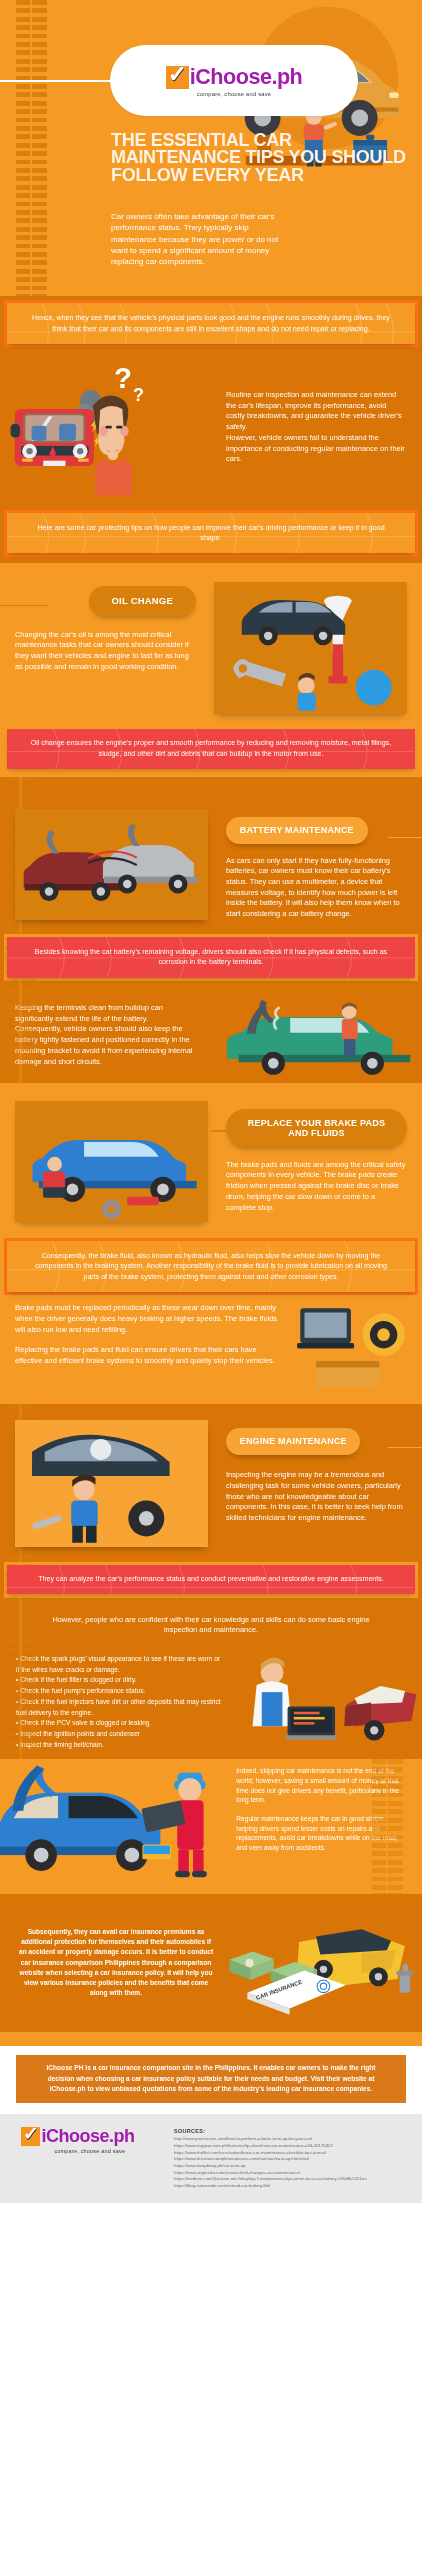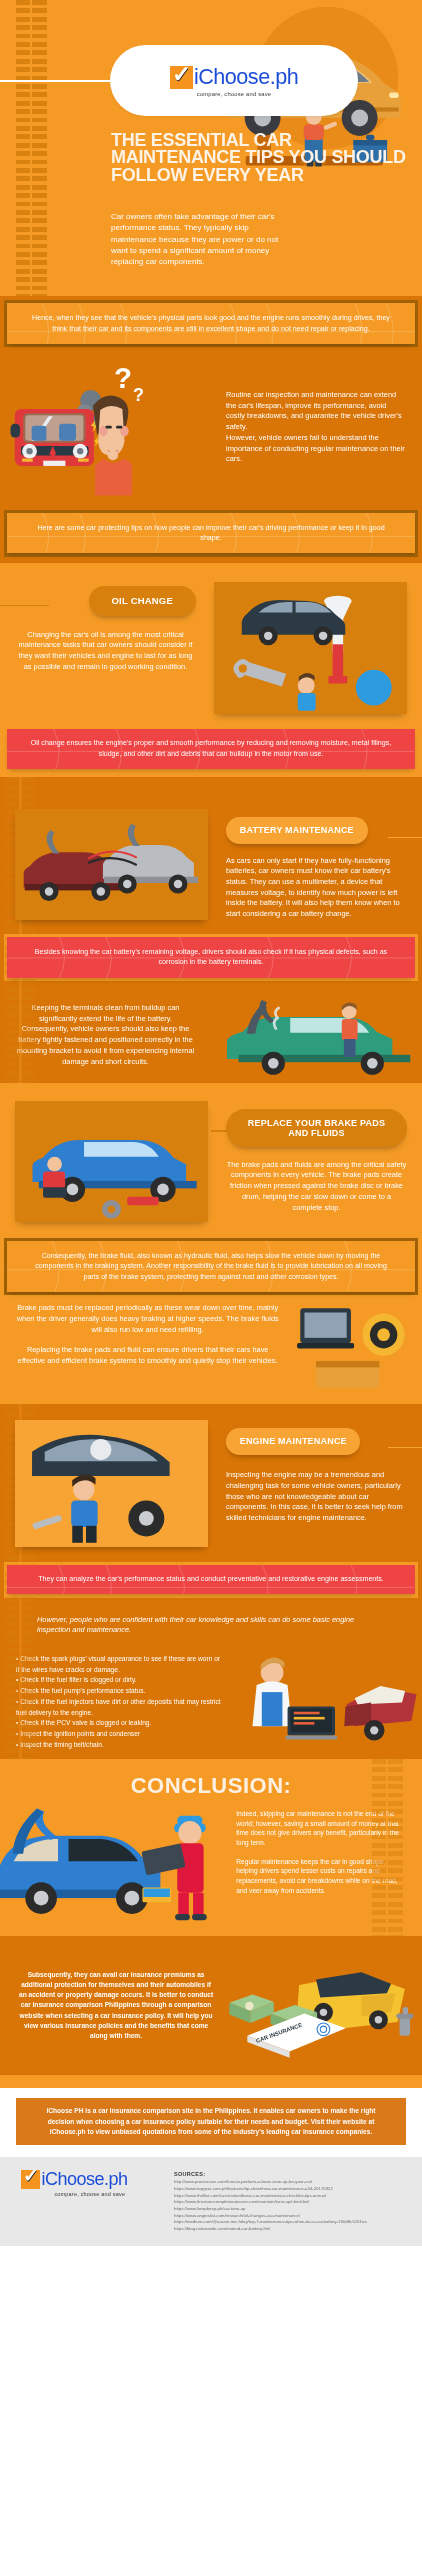--- a/index.html
+++ b/index.html
@@ -44,36 +44,36 @@
   .logo-row{ display:flex; align-items:center; }
   .logo-mark{
     width:23px; height:23px; background:#F4941F; position:relative; margin-right:1.1px;
     display:inline-block;
   }
   .logo-mark:after{
     content:"\2713"; position:absolute; left:2.1px; top:-4.2px;
     font-size:23px; color:#fff; font-weight:bold; line-height:24px;
     text-shadow:0.5px 0.5px 0 #222;
   }
-  .logo-text{ font-size:21.6px; font-weight:normal; color:#1d4ed8; letter-spacing:-0.5px; }
+  .logo-text{ font-size:21.6px; font-weight:bold; color:#a21caf; letter-spacing:-0.5px; }
   .logo-tag{ font-size:5.8px; color:#3a3a3a; letter-spacing:0.2px; margin-top:0.5px; }
 
   .hero-title{
     position:absolute; left:111px; top:132px; width:296px;
     color:#FCF2E6; font-size:18px; line-height:.96; font-weight:bold;
     letter-spacing:-0.3px; text-transform:uppercase;
   }
   .hero-body{
     position:absolute; left:111px; top:211px; width:174px;
     color:#ffffff; font-size:8px; line-height:1.42;
   }
 
   
   .callout-outer{
-    background:#a16207; padding:3.2px 3.2px; margin:0 4.2px;
+    background:#f97316; padding:3.2px 3.2px; margin:0 4.2px;
   }
   .callout{
     background:#F59B25; padding:9.5px 19px; text-align:center;
     color:#fff; font-size:7.1px; line-height:1.5;
     position:relative; overflow:hidden;
     box-shadow:0 3.2px 5.3px -2.1px rgba(0,0,0,.25);
   }
   .callout.inv{ background:#ef4444; }
   .callout-outer.inv{ background:#F59B25; }
   .bp{ position:absolute; inset:0; opacity:.35; pointer-events:none; }
@@ -88,22 +88,22 @@
     position:relative;
   }
   .pill-dark{ background:#D8800D; }
   .pill-light{ background:#F7A434; }
 
   .sec{ position:relative; padding:13.7px 0 5.3px; }
   .sec-row{ display:flex; }
   .col-text{ width:50%; padding:0 15px; }
   .col-art{ width:50%; position:relative; }
   .body-txt{ color:#fff; font-size:7.4px; line-height:1.45; }
-  .body-txt.center{ text-align:left;font-style:italic; }
-  .body-txt.right{ text-align:center; }
+  .body-txt.center{ text-align:center; }
+  .body-txt.right{ text-align:left; }
 
   
   .art-tile{ background:#D8800D; position:relative; box-shadow:0 4.2px 7.4px -3.2px rgba(0,0,0,.35); }
   .art-tile.light{ background:#F7A434; }
 
   
   .concl-title{
     text-align:center; color:#FBF0E2; font-size:22px; font-weight:bold;
     letter-spacing:0.5px; padding:13.7px 0 3.2px;
   }
@@ -563,21 +563,20 @@
           <path d="M212 100 l50 -8 0 42 -52 4z" fill="#8C2B2B"></path>
           <circle cx="268" cy="146" r="20" fill="#2B2B2B"></circle>
             <circle cx="268" cy="146" r="8" fill="#C9CDD2"></circle>
         </svg>
       </div>
     </div>
   </section>
 
   <section class="band-light" style="padding-bottom:2.1px;position:relative">
     <div class="tread tread-right" style="opacity:.5"></div>
-    <h2 class="concl-title">CONCLUSION:</h2>
     <div class="sec-row" style="align-items:flex-start">
       <div style="width:55%">
         <svg class="svgart" width="100%" height="132" viewBox="0 0 440 250">
 
           <path d="M0 120 q20 -50 86 -56 l108 0 q56 4 86 56 l24 14 0 34 -304 0z" fill="#2E7FD0"></path>
           <path d="M26 112 q18 -38 74 -42 l10 0 0 42z" fill="#E3D6BE"></path>
           <path d="M130 70 l62 0 q44 4 70 42 l-132 0z" fill="#1F2A31"></path>
           <path d="M96 72 q-44 -34 -26 -60 l14 6 q-12 22 24 48z" fill="#2E7FD0"></path>
           <path d="M70 12 q-44 40 -46 86 l20 0 q4 -42 38 -78z" fill="#1E63A6"></path>
           <rect x="0" y="166" width="310" height="16" fill="#1F5FA0"></rect>

